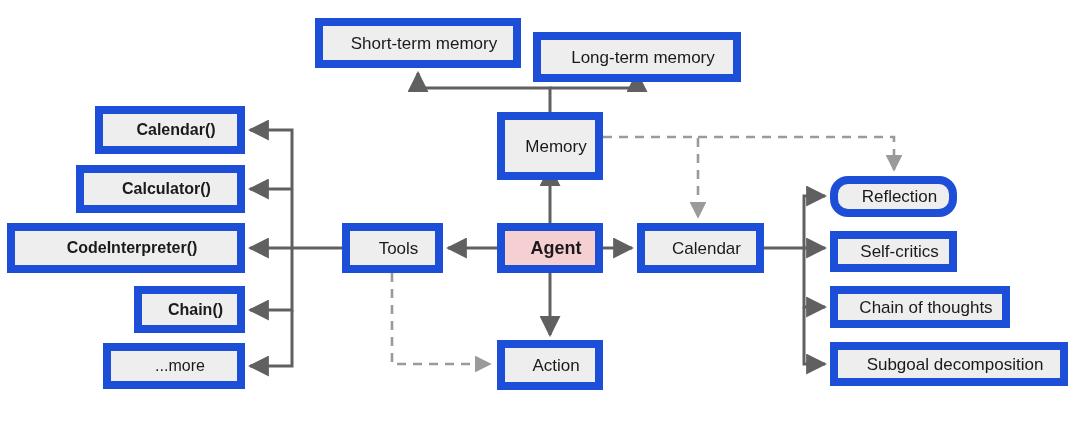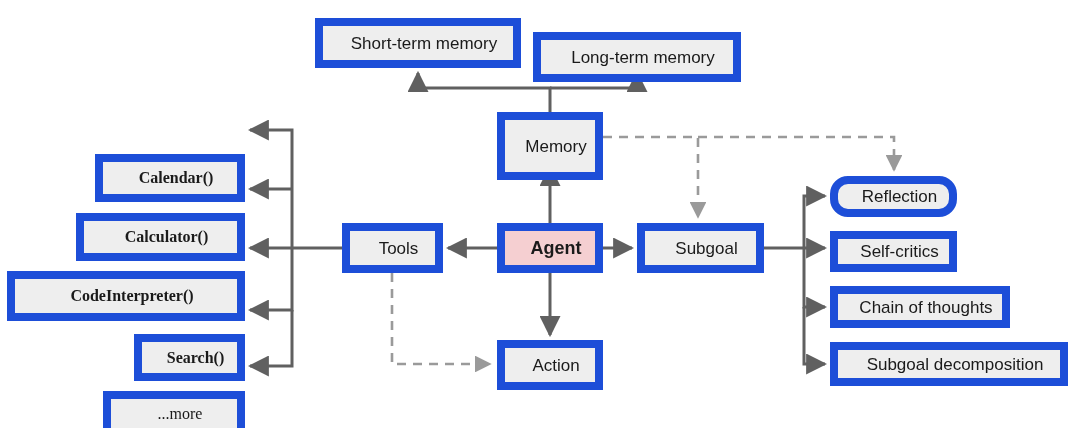--- a/index.html
+++ b/index.html
@@ -37,25 +37,24 @@
     color: #1a1a1a;
     font-family: "Liberation Sans", sans-serif;
     font-size: 17px;
     line-height: 1;
     text-align: center;
     z-index: 2;
     white-space: nowrap;
     padding-left: 12px;
   }
   .node.mono {
-    font-family: Liberation Serif, serif;
+    font-family: Liberation Sans, sans-serif;
     font-weight: bold;
     font-size: 16px;
     letter-spacing: 0px;
-    margin-top: 48px;
   }
   .node.agent {
     background: #f5cfd1;
     font-weight: bold;
     font-size: 18px;
   }
   .watermark {
     position: absolute;
     right: 8px;
     bottom: 4px;
@@ -137,37 +136,37 @@
 
   <div class="node" style="left:342px;top:223px;width:101px;height:50px;">
     <span>Tools</span>
   </div>
 
   <div class="node" style="left:497px;top:340px;width:106px;height:50px;">
     <span>Action</span>
   </div>
 
   <div class="node" style="left:637px;top:223px;width:127px;height:50px;">
-    <span>Subgoal</span>
+    <span>Calendar</span>
   </div>
 
   <div class="node mono" style="left:95px;top:106px;width:150px;height:48px;">
     <span>Calendar()</span>
   </div>
 
   <div class="node mono" style="left:7px;top:223px;width:238px;height:50px;">
     <span>CodeInterpreter()</span>
   </div>
 
   <div class="node mono" style="left:76px;top:165px;width:169px;height:48px;">
     <span>Calculator()</span>
   </div>
 
   <div class="node mono" style="left:134px;top:286px;width:111px;height:47px;">
-    <span>Search()</span>
+    <span>Chain()</span>
   </div>
 
   <div class="node mono" style="left:103px;top:343px;width:142px;height:46px;font-weight:normal;">
     <span>...more</span>
   </div>
 
   <div class="node" style="left:830px;top:176px;width:127px;height:41px;border-radius:18px;">
     <span>Reflection</span>
   </div>
 

